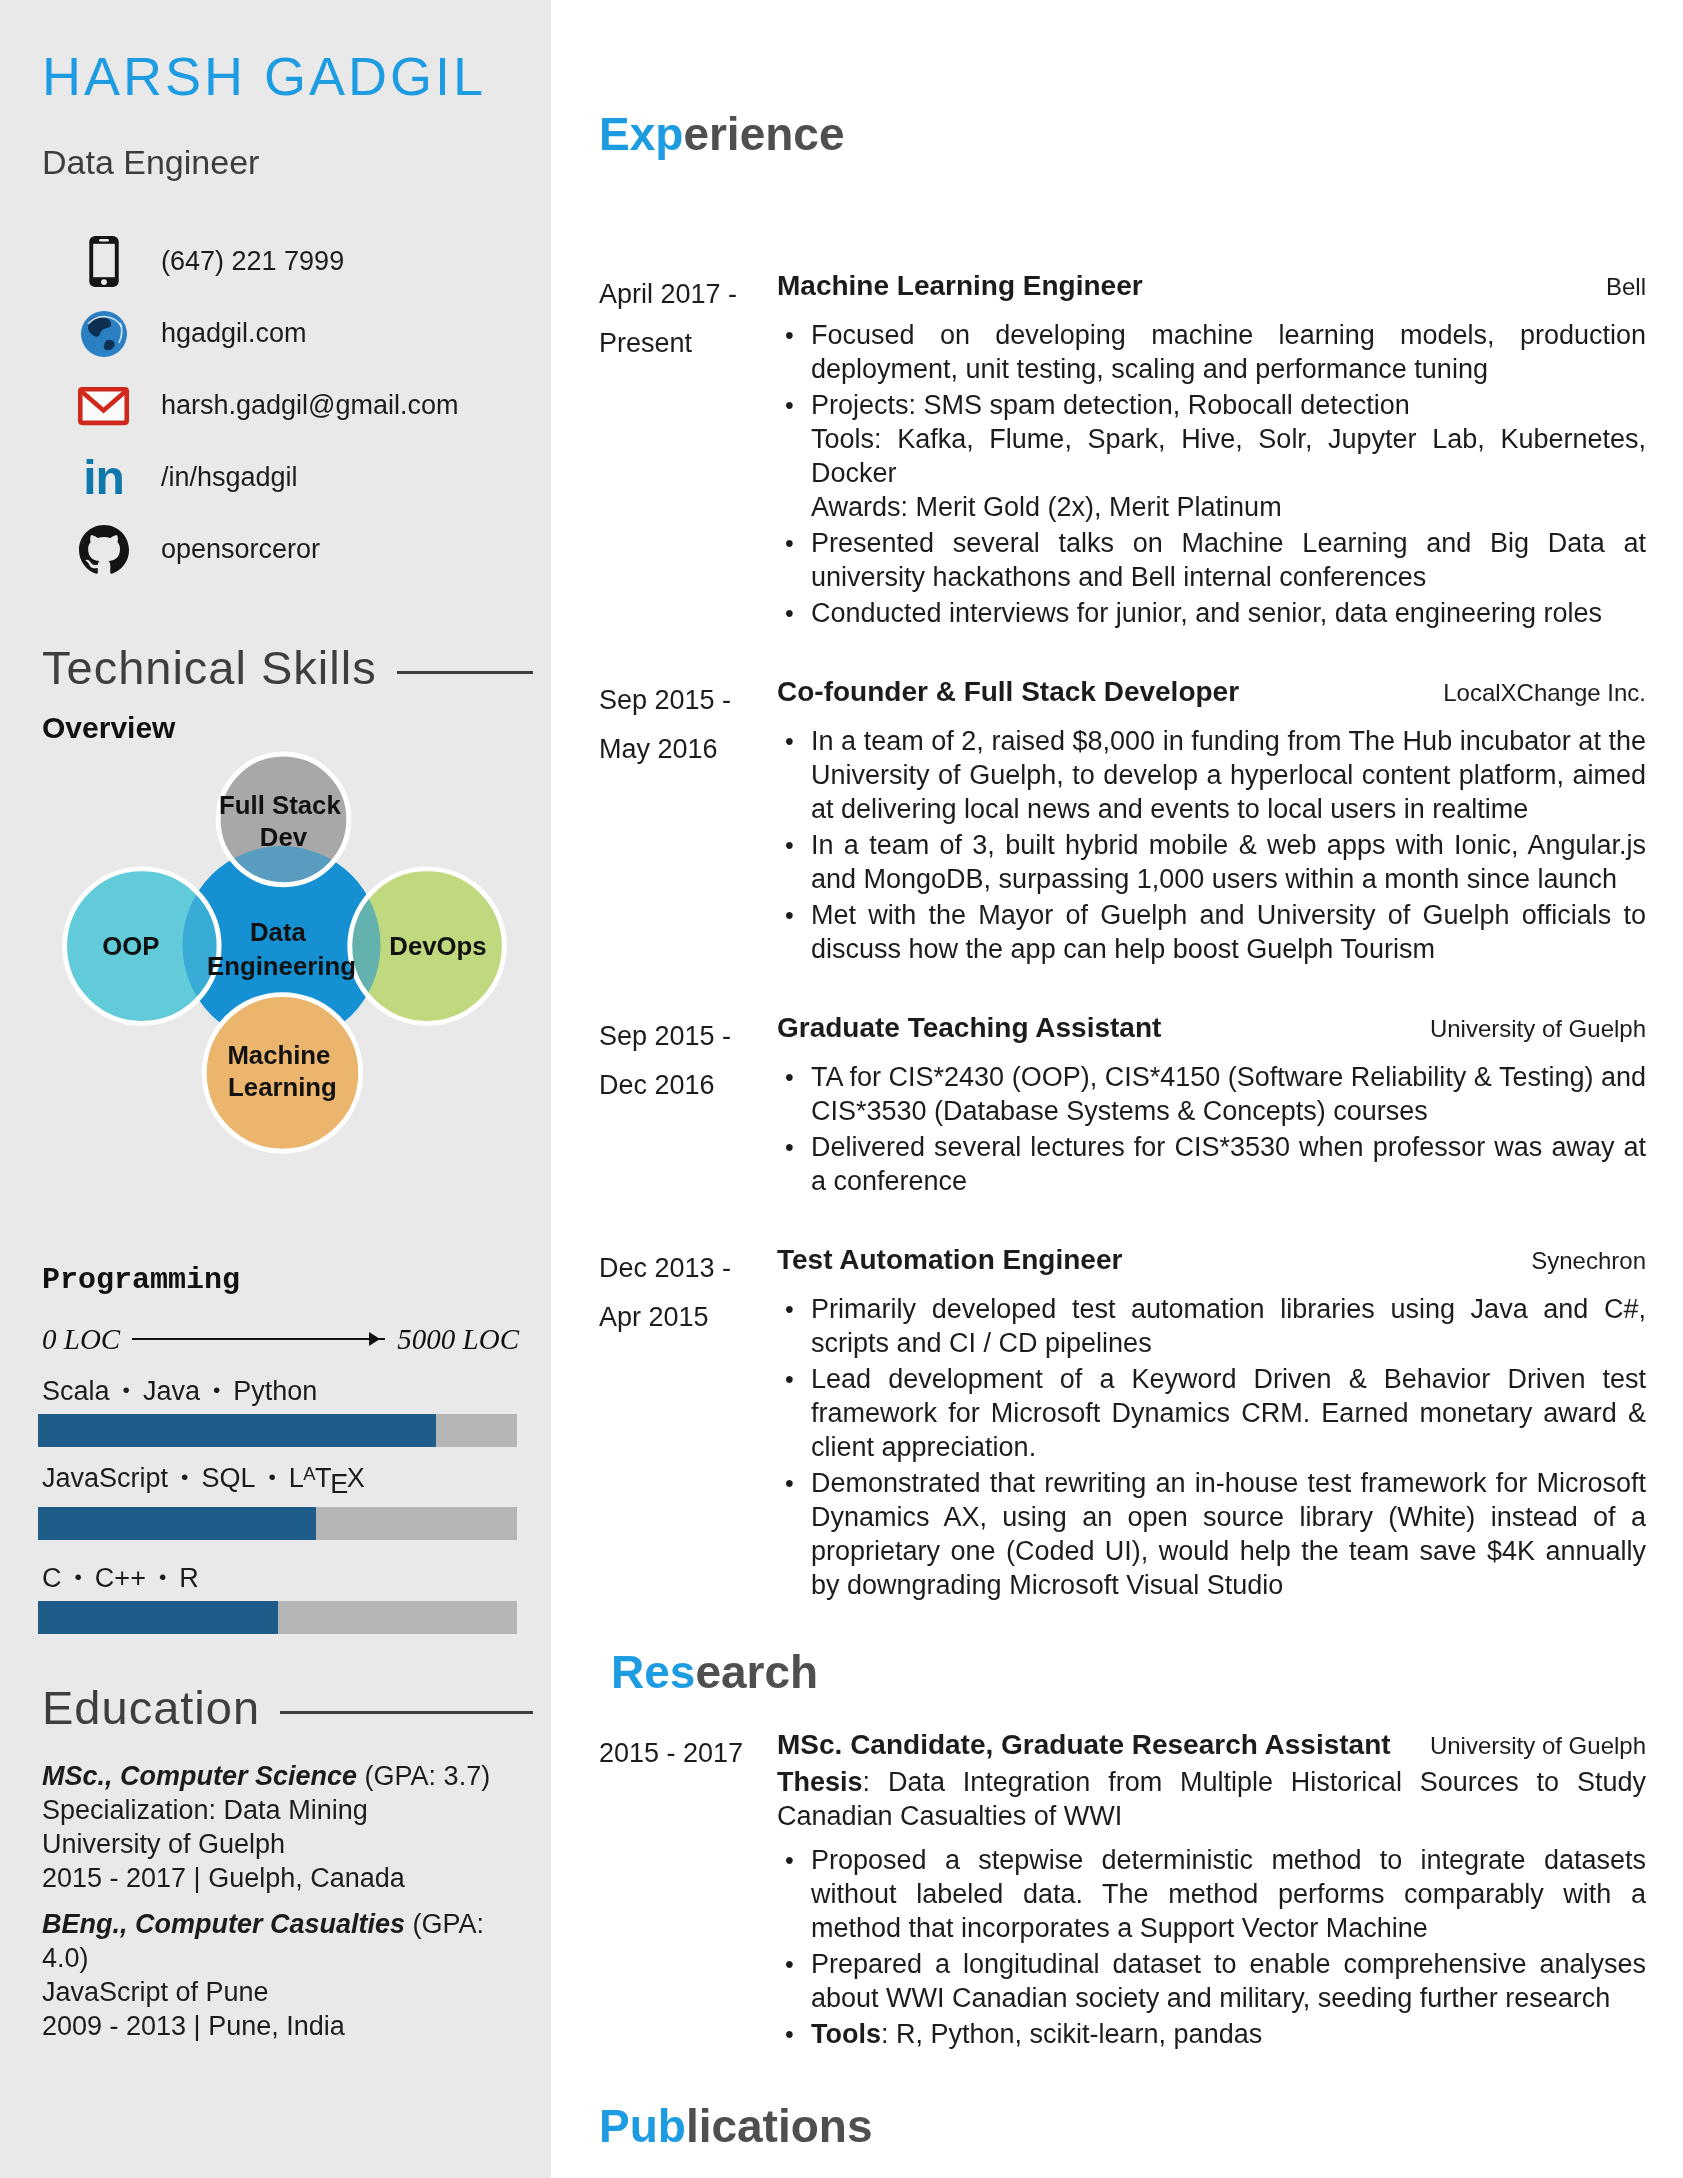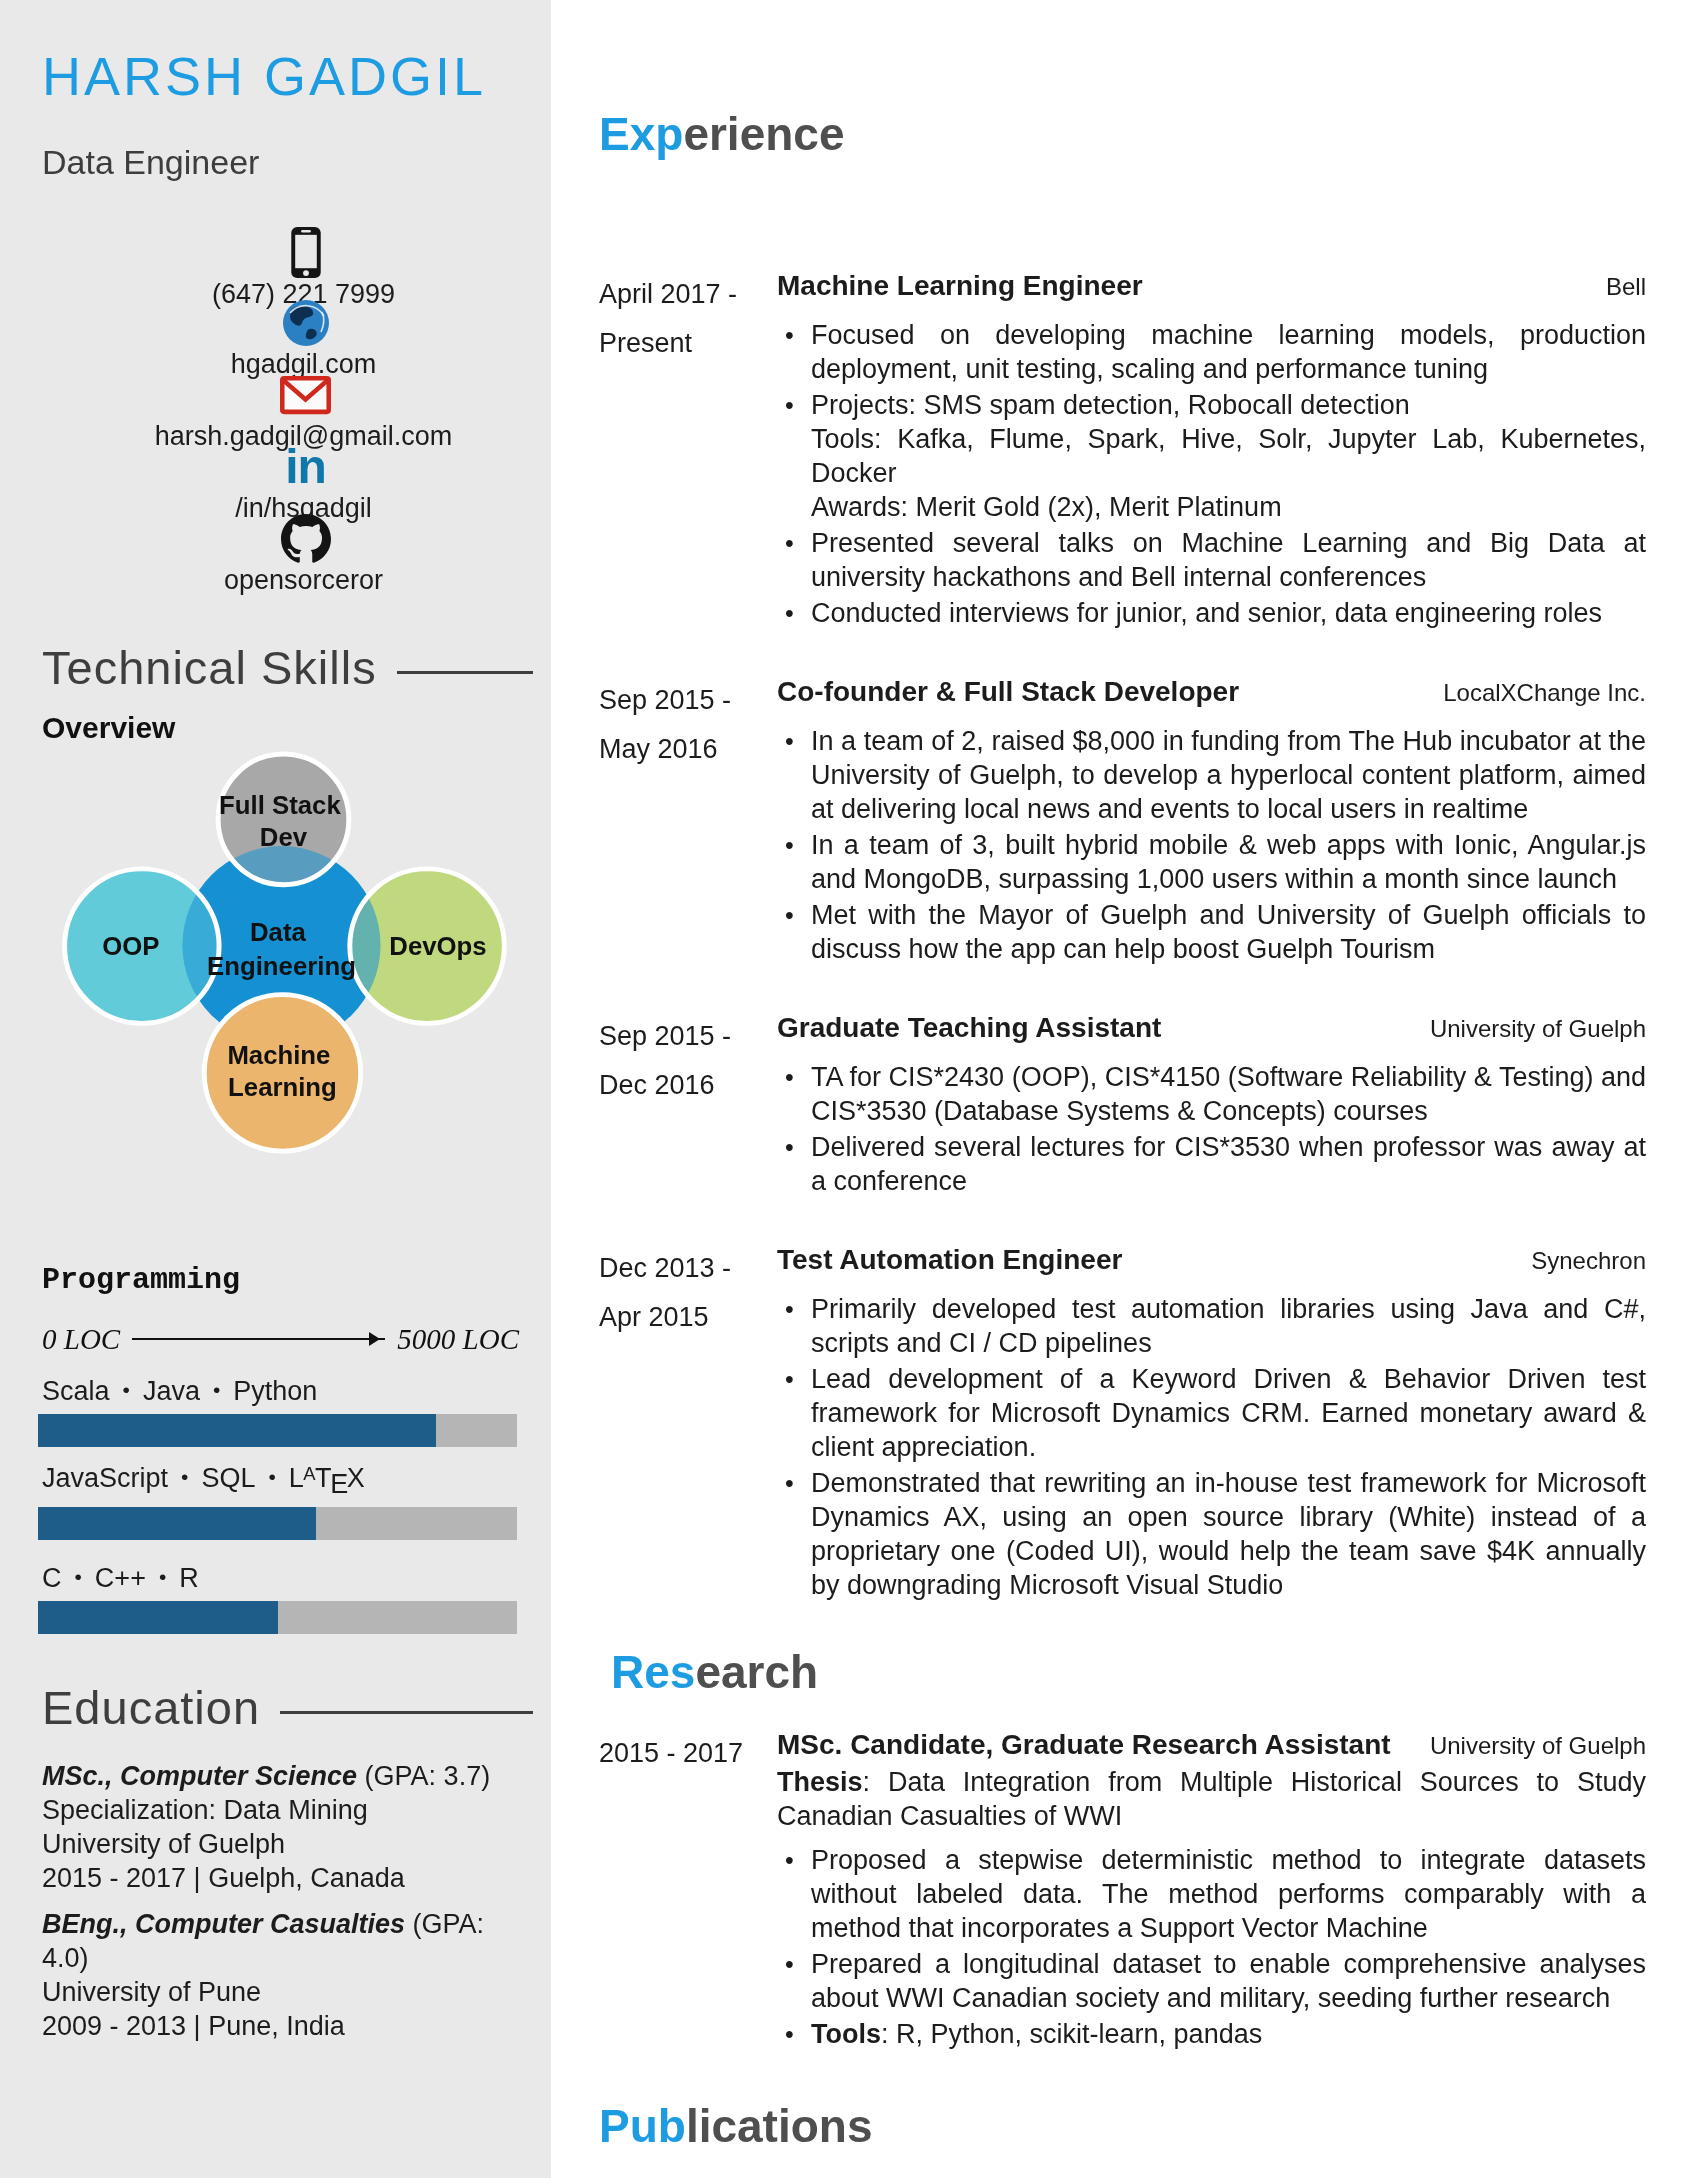--- a/index.html
+++ b/index.html
@@ -5,21 +5,21 @@
   html,body{margin:0;padding:0;background:#fff;}
   .page{position:relative;width:1683px;height:2178px;background:#ffffff;
         font-family:"Liberation Sans","DejaVu Sans",sans-serif;color:#1c1c1c;overflow:hidden;padding-left:6px;}
 
   
   .sidebar{position:absolute;left:0;top:0;width:551px;height:2178px;background:#e9e9e9;
            box-sizing:border-box;padding:48px 18px 0 42px;}
   .name{font-size:54px;letter-spacing:3px;color:#1e9ce2;font-weight:normal;line-height:1.05;}
   .subtitle{margin-top:38px;font-size:34px;color:#3d3d3d;}
   .contacts{margin-top:44px;}
-  .contact-row{display:flex;align-items:center;height:72px;flex-direction:column;}
+  .contact-row{display:flex;align-items:center;height:72px;}
   .icon-box{width:51px;margin-left:36px;display:flex;justify-content:center;align-items:center;flex:0 0 51px;}
   .contact-text{margin-left:32px;font-size:27px;color:#1c1c1c;}
   .li-glyph{font-weight:bold;font-size:48px;color:#0f78aa;line-height:1;letter-spacing:-1px;}
 
   .side-h{display:flex;align-items:center;font-size:47px;color:#3e3e3e;letter-spacing:1px;}
   .side-h .hrule{flex:1;height:3px;background:#3e3e3e;margin-left:20px;margin-top:10px;}
   .h-skills{margin-top:54px;}
   .h-edu{margin-top:46px;}
   .sub-bold{font-size:30px;font-weight:bold;color:#111;}
   .overview{margin-top:16px;}
@@ -216,21 +216,21 @@
     </div>
 
     <div class="edu-entry">
       <div class="edu-degree"><b>MSc., Computer Science</b> <span>(GPA: 3.7)</span></div>
       <div>Specialization: Data Mining</div>
       <div>University of Guelph</div>
       <div>2015 - 2017 | Guelph, Canada</div>
     </div>
     <div class="edu-entry second">
       <div class="edu-degree"><b>BEng., Computer Casualties</b> <span>(GPA: 4.0)</span></div>
-      <div>University of Pune</div>
+      <div>JavaScript of Pune</div>
       <div>2009 - 2013 | Pune, India</div>
     </div>
   </aside>
 
   <main class="main">
 
     <h1 class="main-h"><span class="accent">Exp</span><span>erience</span></h1>
 
     <div class="jobs">
 

